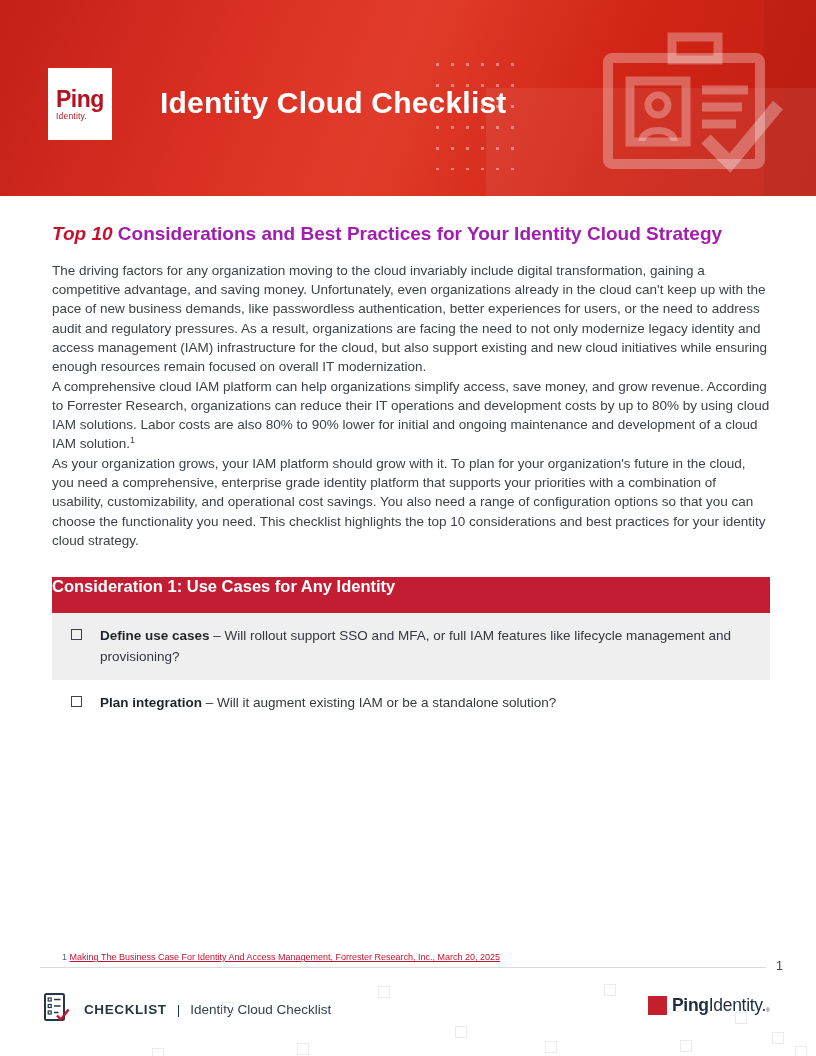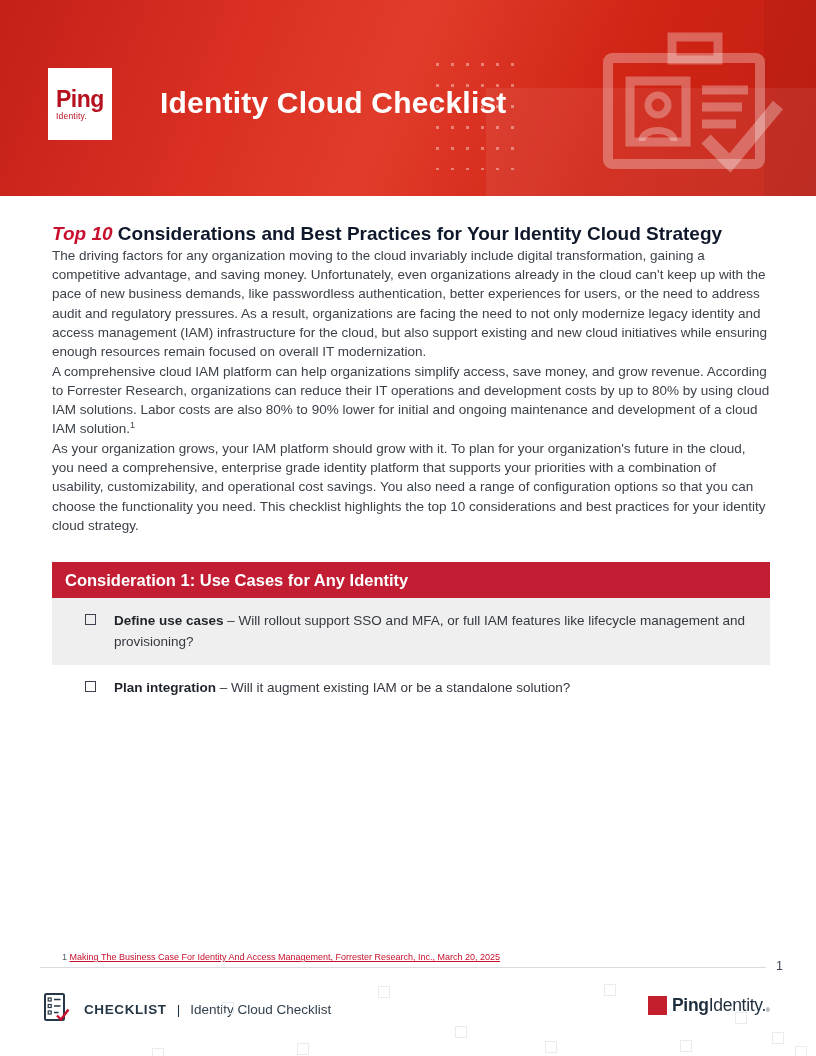--- a/index.html
+++ b/index.html
@@ -29,30 +29,30 @@
   .logo-ping { color:#b6111e; font-weight:bold; font-size:23px; line-height:22px; letter-spacing:-0.5px; }
   .logo-identity { color:#b6111e; font-size:8.5px; margin-top:1px; letter-spacing:0.2px; }
   .header-title {
     position:absolute; left:160px; top:86px; color:#ffffff; font-size:30px; font-weight:bold; letter-spacing:0.2px;
   }
   .badge-icon { position:absolute; left:590px; top:28px; }
   
   .content { position:absolute; top:196px; left:52px; width:718px; }
   h1.main-heading { margin-top:27px; font-size:19px; font-weight:bold; line-height:1.2; }
   .hl-red { color:#c8102e;font-style:italic; }
-  .hl-navy { color:#0f172a; }
+  .hl-navy { color:#a21caf; }
   .body-p { font-size:13.5px; line-height:1.43; color:#3c424a; }
-  .body-p:first-of-type { }
+  .body-p:first-of-type { margin-top:15px; }
   sup.fn { font-size:9px; vertical-align:super; line-height:0; }
   
   .banner {
     margin-top:27px; height:36px; background:#c21d32; color:#ffffff;
-    font-size:16.5px; font-weight:bold; display:flex; align-items:center; padding-left:13px;
+    font-size:16.5px; font-weight:bold; display:flex; 
   }
-  .check-row { display:flex; align-items:flex-start; padding:13px 14px 13px 14px; }
+  .check-row { display:flex; align-items:flex-start; padding:13px 14px 13px 0; }
   .check-row.gray { background:#efeff0; }
   .check-row.white { background:#ffffff; }
   .cb-cell { width:48px; flex:0 0 48px; display:flex; justify-content:center; padding-top:3px; }
   .check-row.white .cb-cell { background:transparent; }
   .checkbox {
     width:11px; height:11px; border:1.5px solid #3c414d; background:transparent; display:inline-block;
   }
   .row-text { font-size:13.5px; line-height:1.5; color:#34383f; }
   .row-lead { font-weight:bold; color:#1f242b; }
   

